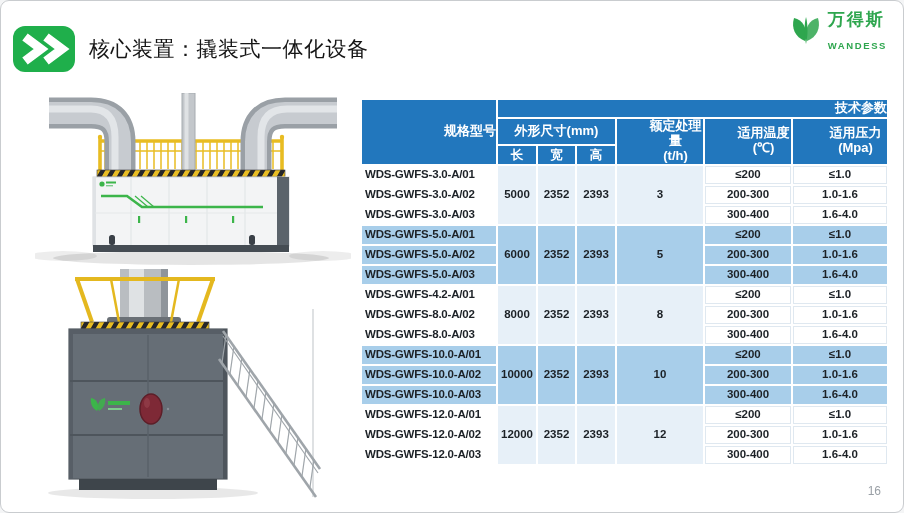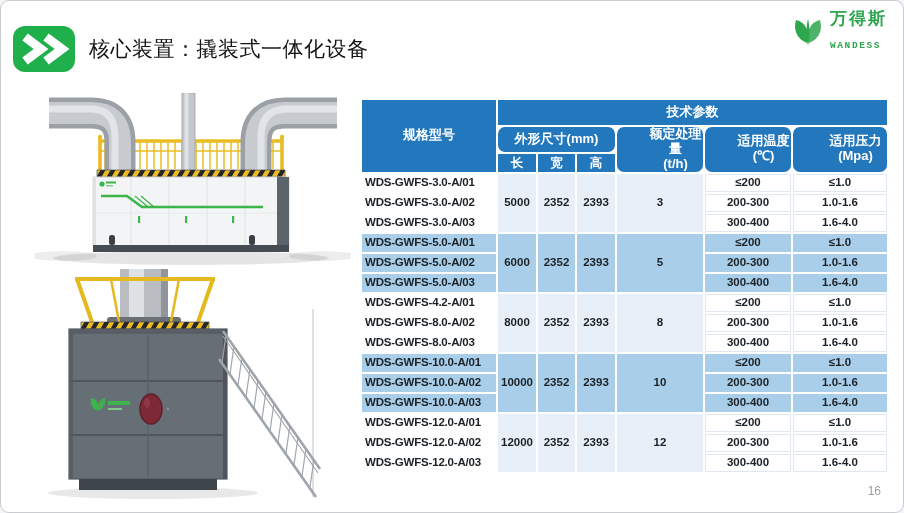--- a/index.html
+++ b/index.html
@@ -3,38 +3,38 @@
 <meta charset="utf-8">
 <style>
   html,body{margin:0;padding:0;background:#f4f5f6;font-family:"Liberation Sans",sans-serif;}
   .slide{position:relative;width:902px;height:511px;background:#fff;border:1px solid #c9cccf;
          border-radius:9px;overflow:hidden;box-sizing:content-box;}
   
   .chevron-badge{position:absolute;left:12px;top:25px;width:62px;height:46px;border-radius:12px;
          background:#1FAF4B;display:flex;align-items:center;justify-content:center;}
   .page-title{position:absolute;left:88px;top:25px;height:46px;display:flex;align-items:center;
          font-size:21px;font-weight:400;color:#151515;letter-spacing:0.5px;margin:0;}
-  .brand{position:absolute;right:16px;top:10px;display:flex;align-items:center;gap:5px;font-family:Liberation Mono, monospace;}
+  .brand{position:absolute;right:16px;top:10px;display:flex;gap:5px;}
   .brand-text{display:flex;flex-direction:column;line-height:1;}
   .brand-name{color:#2EA64E;font-weight:700;font-size:17px;letter-spacing:2px;}
   .brand-latin{color:#2EA64E;font-weight:700;font-size:9.5px;letter-spacing:1.6px;margin-top:13px;}
   
   .equip{position:absolute;}
   .equip-top{left:34px;top:92px;width:316px;height:180px;}
   .equip-bottom{left:34px;top:268px;width:316px;height:235px;}
   .equip svg{display:block;width:100%;height:100%;}
   
   .spec-table{position:absolute;left:359px;top:97px;width:529px;border-collapse:separate;
          border-spacing:2px;table-layout:fixed;background:#fff;}
   .spec-table th{background:#2277BD;color:#fff;font-weight:700;padding:0;text-align:center;
          font-size:13px;line-height:1.15;}
-  .hr1 th{height:25px;}
+  .hr1 th{height:17px;text-align:right;}
   .hr2 th{height:24px;}
   .hr3 th{height:17px;font-size:12.5px;}
-  .th-sub{font-size:12.5px;border-radius:7px;}
+  .th-sub{font-size:12.5px;}
   .th-line{display:block;padding-left:31px;}
   .spec-table td{height:18px;padding:0;text-align:center;font-size:11.5px;font-weight:700;
          color:#1c2126;line-height:1;white-space:nowrap;}
   td.model{text-align:left;padding-left:3px;letter-spacing:-0.2px;}
   .c-blue{background:#A8CEEA;}
   .c-pale{background:#E7F0F8;}
   .c-white{background:#fff;box-shadow:inset 0 0 0 1px #DFE8F0;}
   .c-plain{background:#fff;}
   
   .page-number{position:absolute;right:22px;bottom:14px;color:#9aa0a6;font-size:12px;margin-top:48px;}

